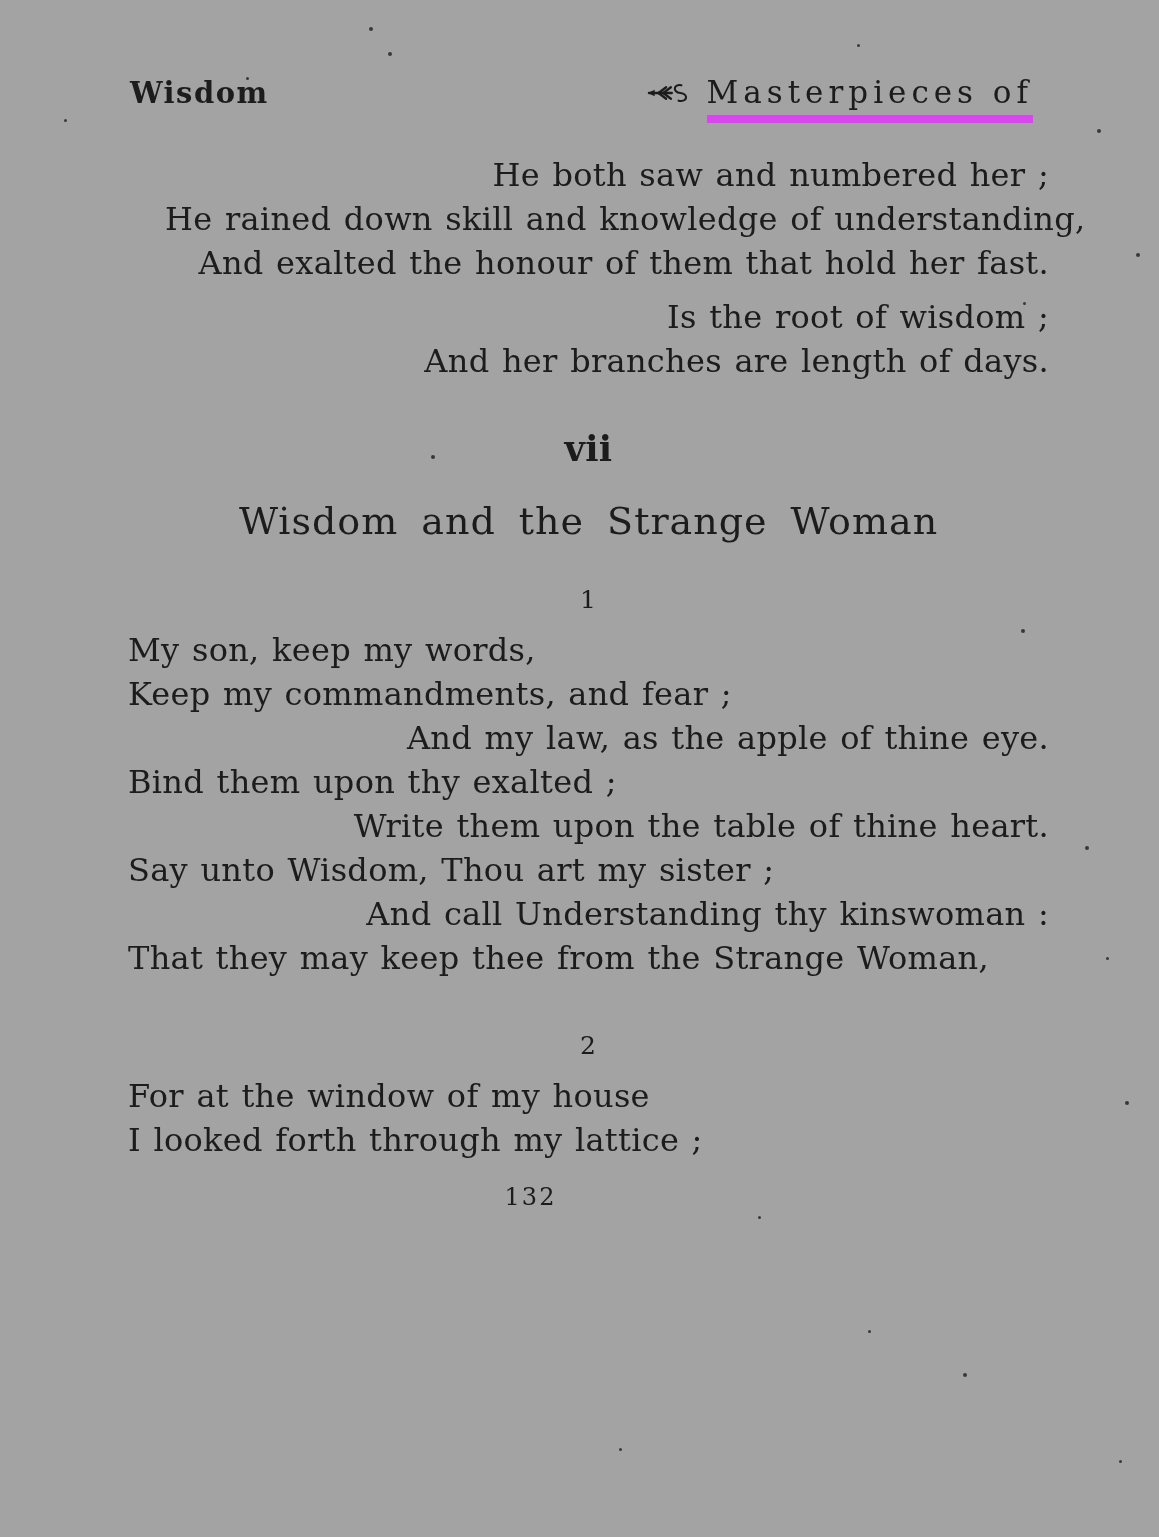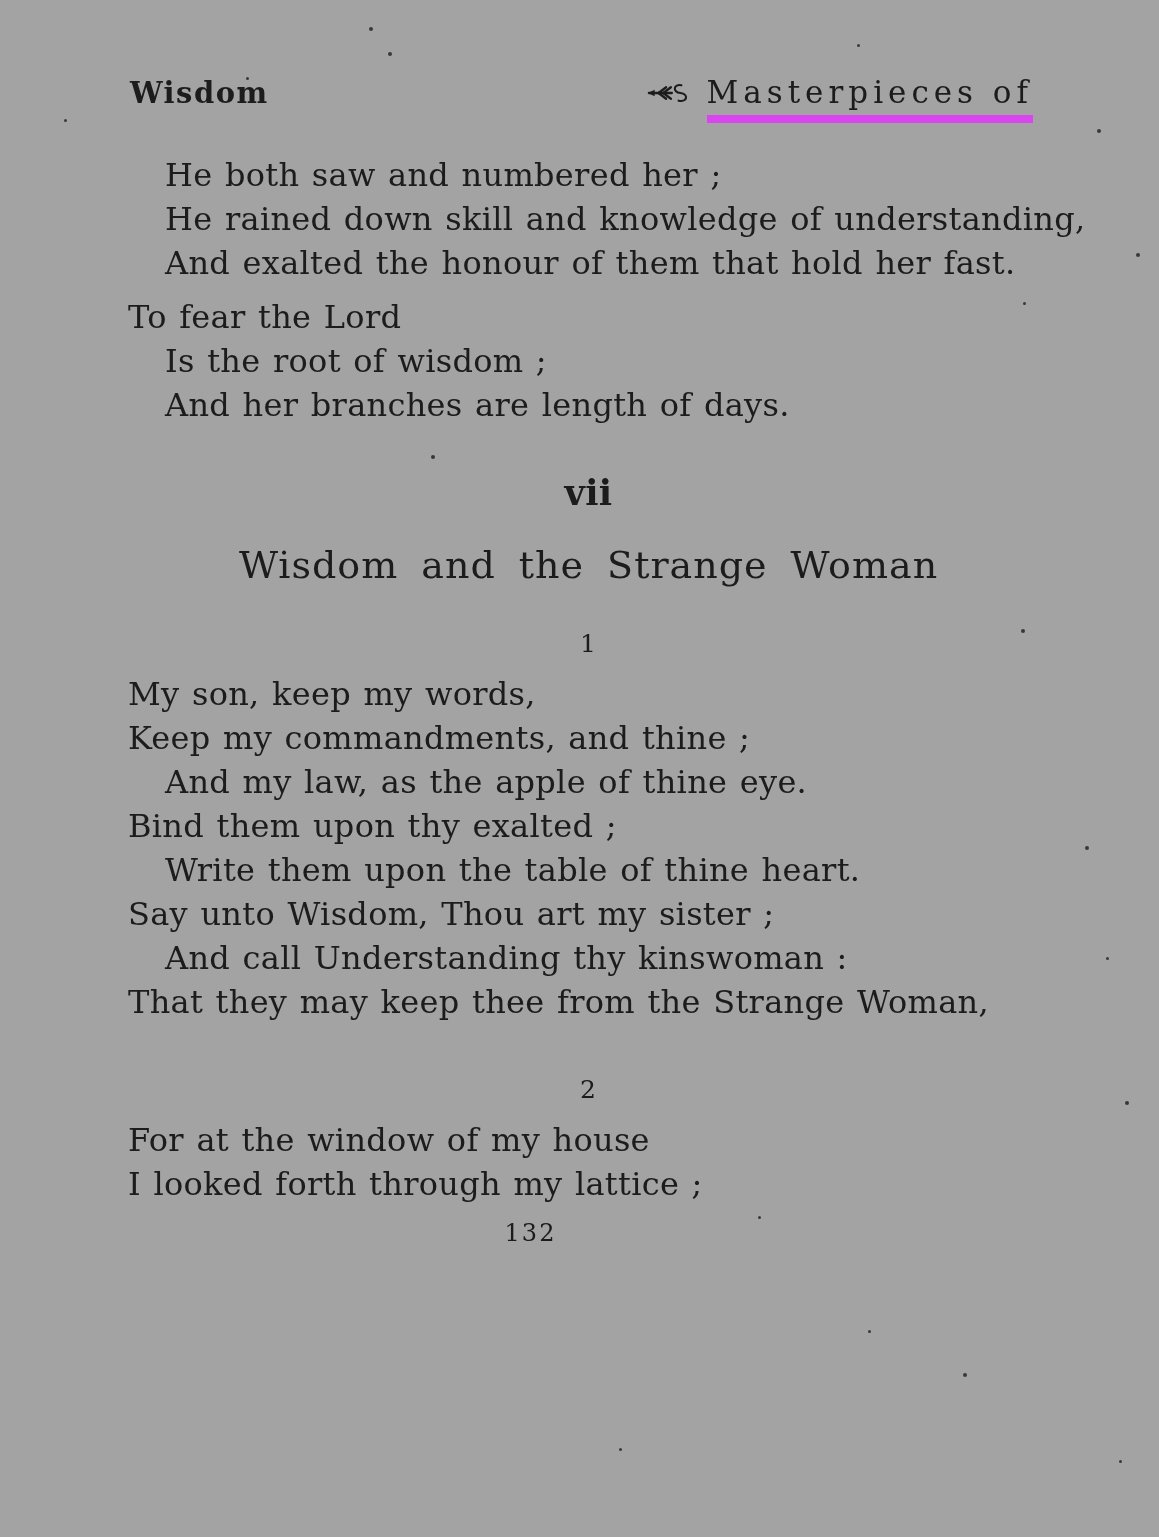--- a/index.html
+++ b/index.html
@@ -46,21 +46,21 @@
   .poem{
     margin:30px 110px 0 128px;
     font-size:32px;
     letter-spacing:0.3px;
     word-spacing:2px;
   }
   .line{
     line-height:44px;
     white-space:nowrap;
   }
-  .line.indent{ padding-left:37px; }
+  .line.indent{ padding-left:37px;text-align:right; }
   .stanza + .stanza{ margin-top:10px; }
   .chapter-number{
     text-align:center;
     font-weight:700;
     font-size:35px;
     line-height:46px;
     margin-top:43px;
   }
   .chapter-title{
     text-align:center;
@@ -74,21 +74,21 @@
     text-align:center;
     font-size:25px;
     line-height:32px;
     margin:50px 0 12px 0;
     letter-spacing:1px;
   }
   .stanza-number.first{ margin-top:38px; }
   
   .page-footer{
     text-align:center;
-    margin-top:12px;
+    margin-top:20px;
     padding-left:16px;
   }
   .page-number{
     display:inline-block;
     position:relative;
     left:-57px;
     font-size:24px;
     line-height:30px;
     letter-spacing:2px;
   }
@@ -125,30 +125,29 @@
     </span>
   </header>
 
   <main class="poem" id="poem">
       <div class="stanza">
         <div class="line indent">He both saw and numbered her ;</div>
         <div class="line indent">He rained down skill and knowledge of understanding,</div>
         <div class="line indent">And exalted the honour of them that hold her fast.</div>
       </div>
       <div class="stanza">
-        <div class="line">To fear the Lord</div>
         <div class="line indent">Is the root of wisdom ;</div>
         <div class="line indent">And her branches are length of days.</div>
       </div>
       <div class="chapter-number">vii</div>
       <div class="chapter-title">Wisdom and the Strange Woman</div>
       <div class="stanza-number first">1</div>
       <div class="stanza chapter-stanza">
         <div class="line">My son, keep my words,</div>
-        <div class="line">Keep my commandments, and thine ;</div>
+        <div class="line">Keep my commandments, and fear ;</div>
         <div class="line indent">And my law, as the apple of thine eye.</div>
         <div class="line">Bind them upon thy exalted ;</div>
         <div class="line indent">Write them upon the table of thine heart.</div>
         <div class="line">Say unto Wisdom, Thou art my sister ;</div>
         <div class="line indent">And call Understanding thy kinswoman :</div>
         <div class="line">That they may keep thee from the Strange Woman,</div>
       </div>
       <div class="stanza-number">2</div>
       <div class="stanza chapter-stanza">
         <div class="line">For at the window of my house</div>

